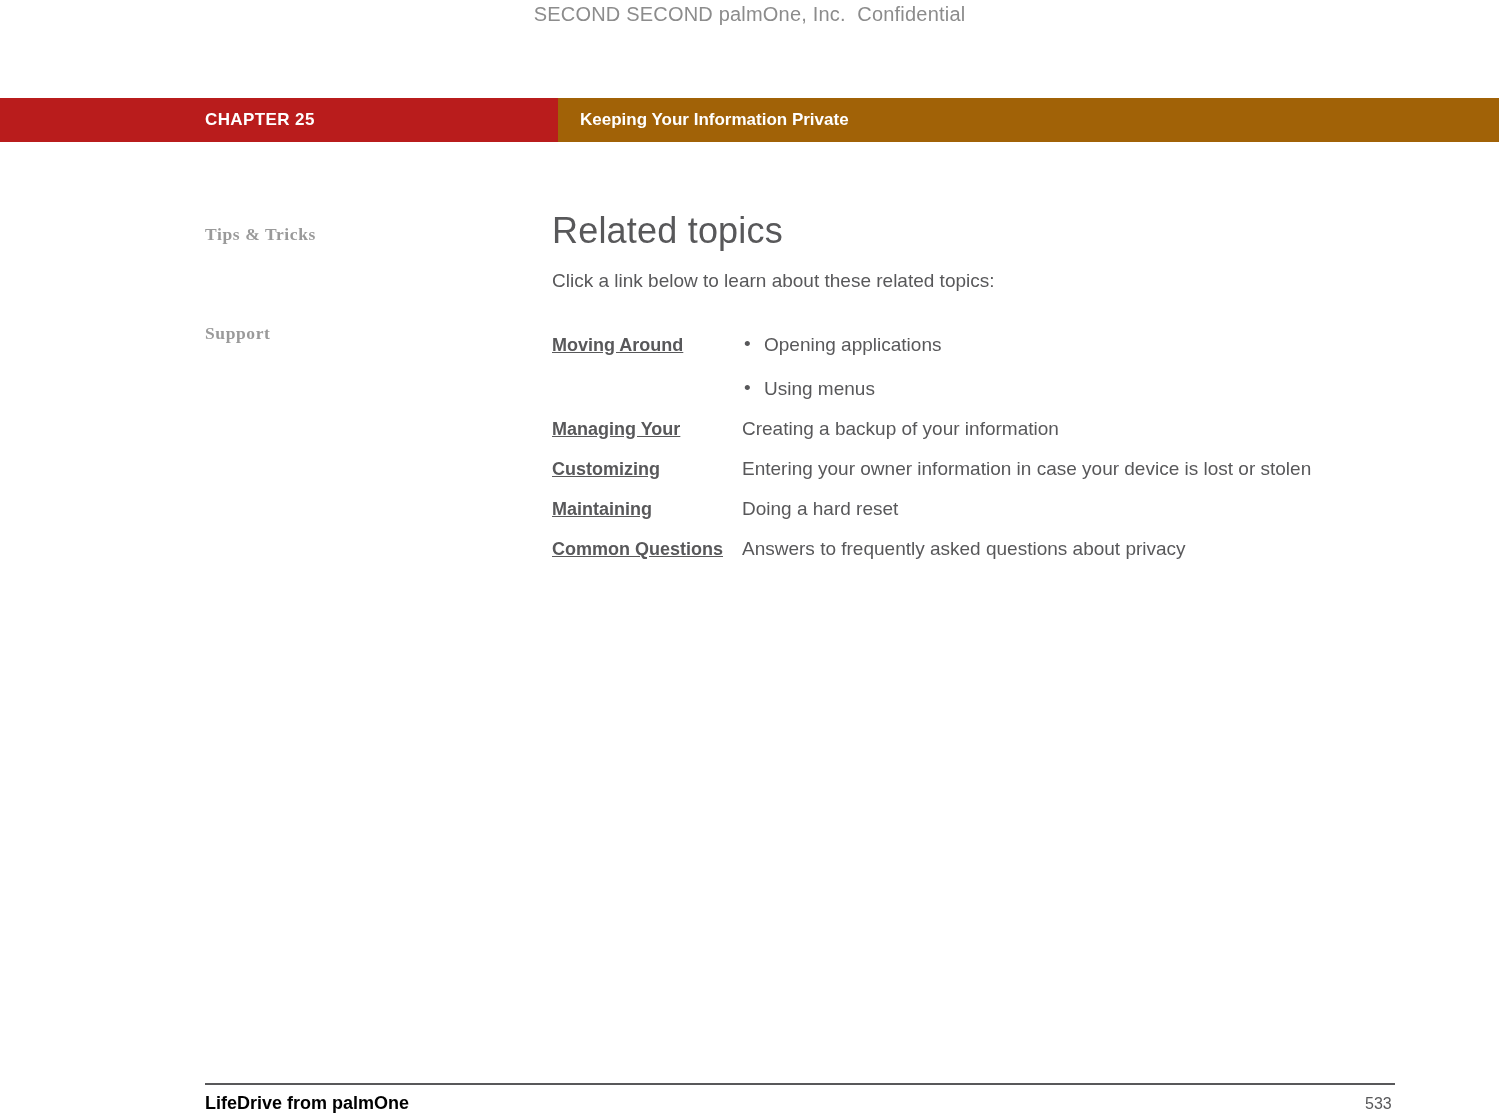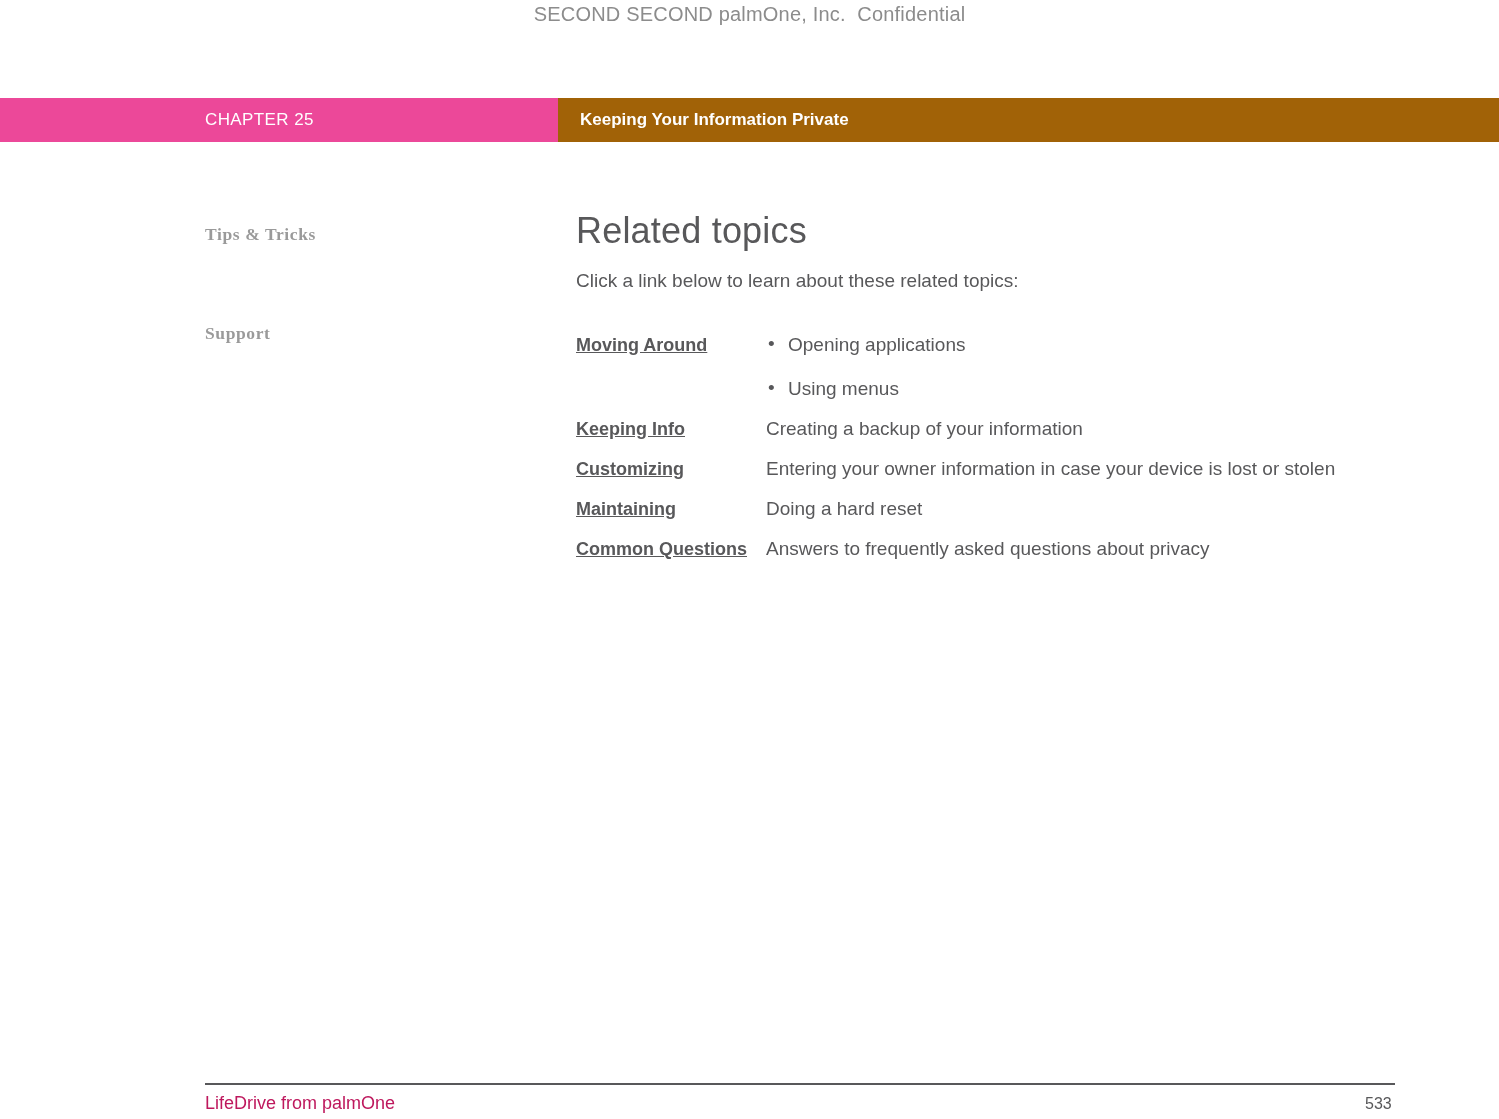--- a/index.html
+++ b/index.html
@@ -34,23 +34,23 @@
   .chapter-bar {
     position: absolute;
     top: 98px;
     left: 0;
     width: 1499px;
     height: 44px;
     display: flex;
   }
   .chapter-bar .orange {
     width: 558px;
-    background: #ec4899;
+    background: #b91c1c;
     color: #ffffff;
-    font-weight: normal;
+    font-weight: bold;
     font-size: 17px;
     letter-spacing: 0.4px;
     display: flex;
     align-items: center;
   }
   .chapter-bar .orange span {
     margin-left: 205px;
   }
   .chapter-bar .gray {
     flex: 1;
@@ -94,21 +94,21 @@
   }
   a.green {
     color: #4f9e2e;
     font-weight: bold;
     text-decoration: underline;
   }
 
   
   .main {
     position: absolute;
-    left: 576px;
+    left: 552px;
     top: 210px;
     width: 880px;
   }
   .main h1 {
     font-size: 36px;
     font-weight: normal;
     color: #58585a;
     margin: 0 0 18px 0;
     letter-spacing: 0.2px;
   }
@@ -167,22 +167,22 @@
     top: 1083px;
     width: 1190px;
     height: 2px;
     background: #58585a;
   }
   .footer-left {
     position: absolute;
     left: 205px;
     top: 1093px;
     font-size: 18px;
-    font-weight: normal;
-    color: #be185d;
+    font-weight: bold;
+    color: #000000;
   }
   .footer-right {
     position: absolute;
     left: 1365px;
     top: 1095px;
     font-size: 16px;
     color: #58585a;
   }
 </style>
 </head>
@@ -220,21 +220,21 @@
         </td>
         <td>
           <ul class="bullets">
             <li>Opening applications</li>
             <li>Using menus</li>
           </ul>
         </td>
       </tr>
       <tr>
         <td class="link-cell">
-          <a href="#">Keeping Info</a>
+          <a href="#">Managing Your</a>
         </td>
         <td>Creating a backup of your information</td>
       </tr>
       <tr>
         <td class="link-cell">
           <a href="#">Customizing</a>
         </td>
         <td>Entering your owner information in case your device is lost or stolen</td>
       </tr>
       <tr>

